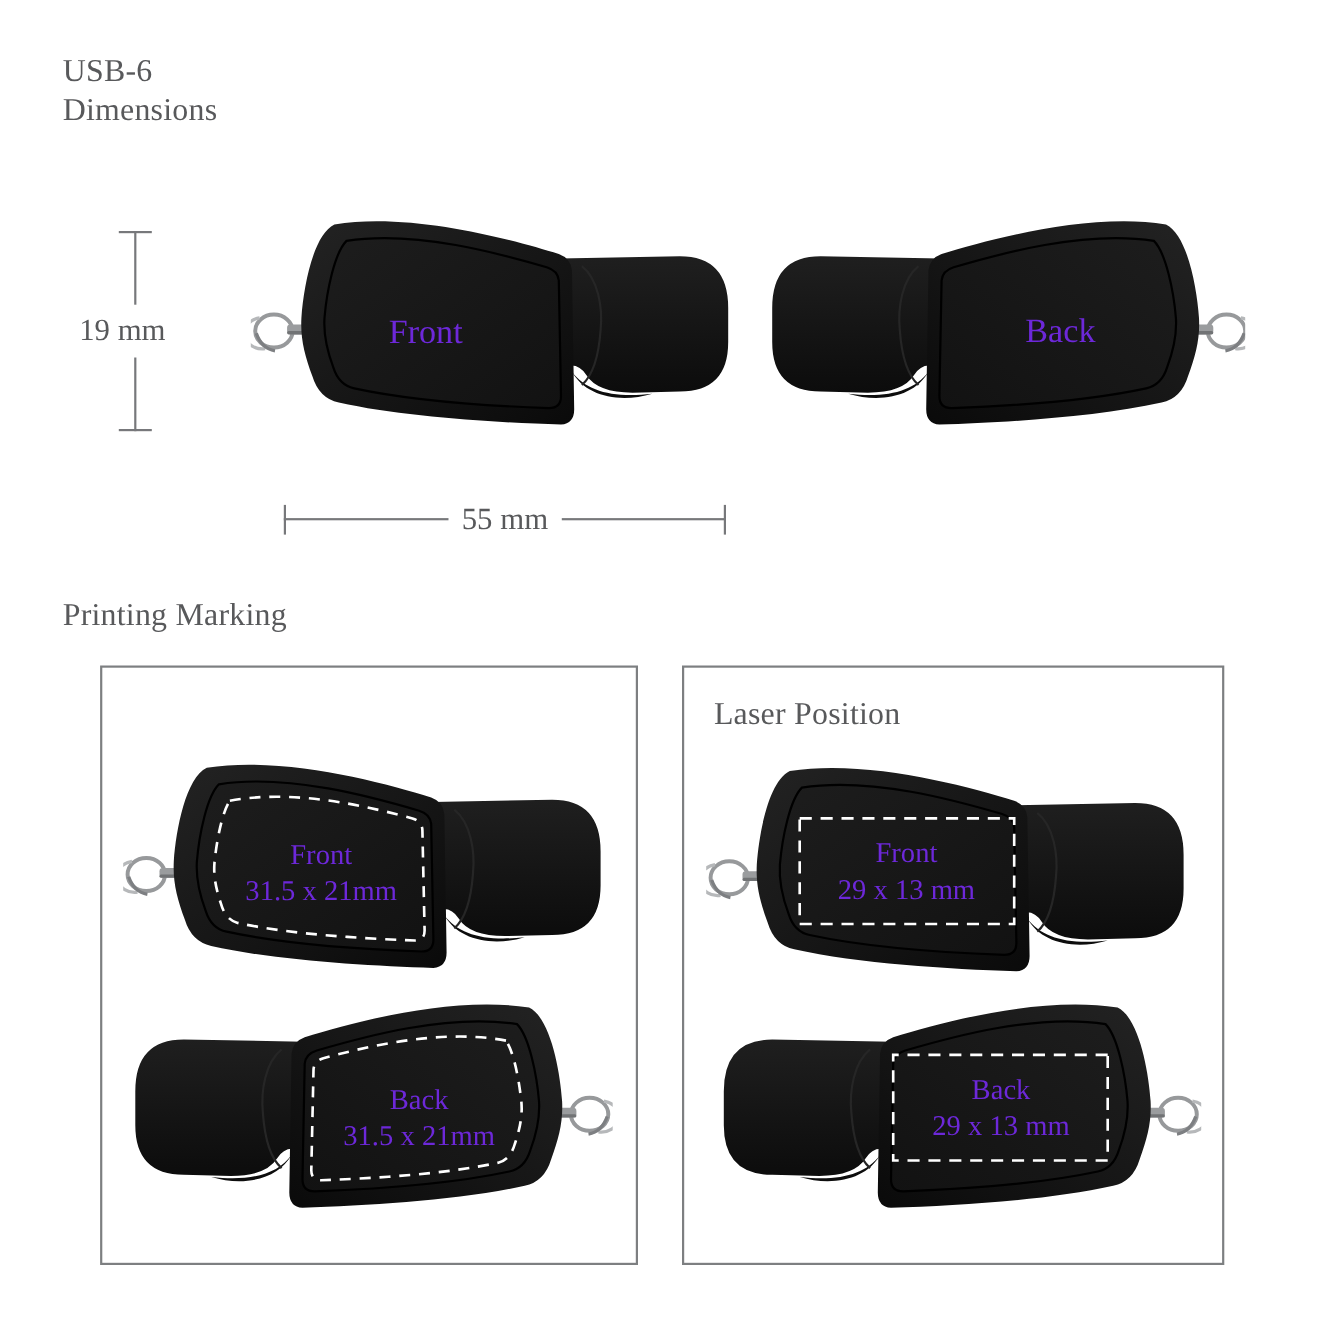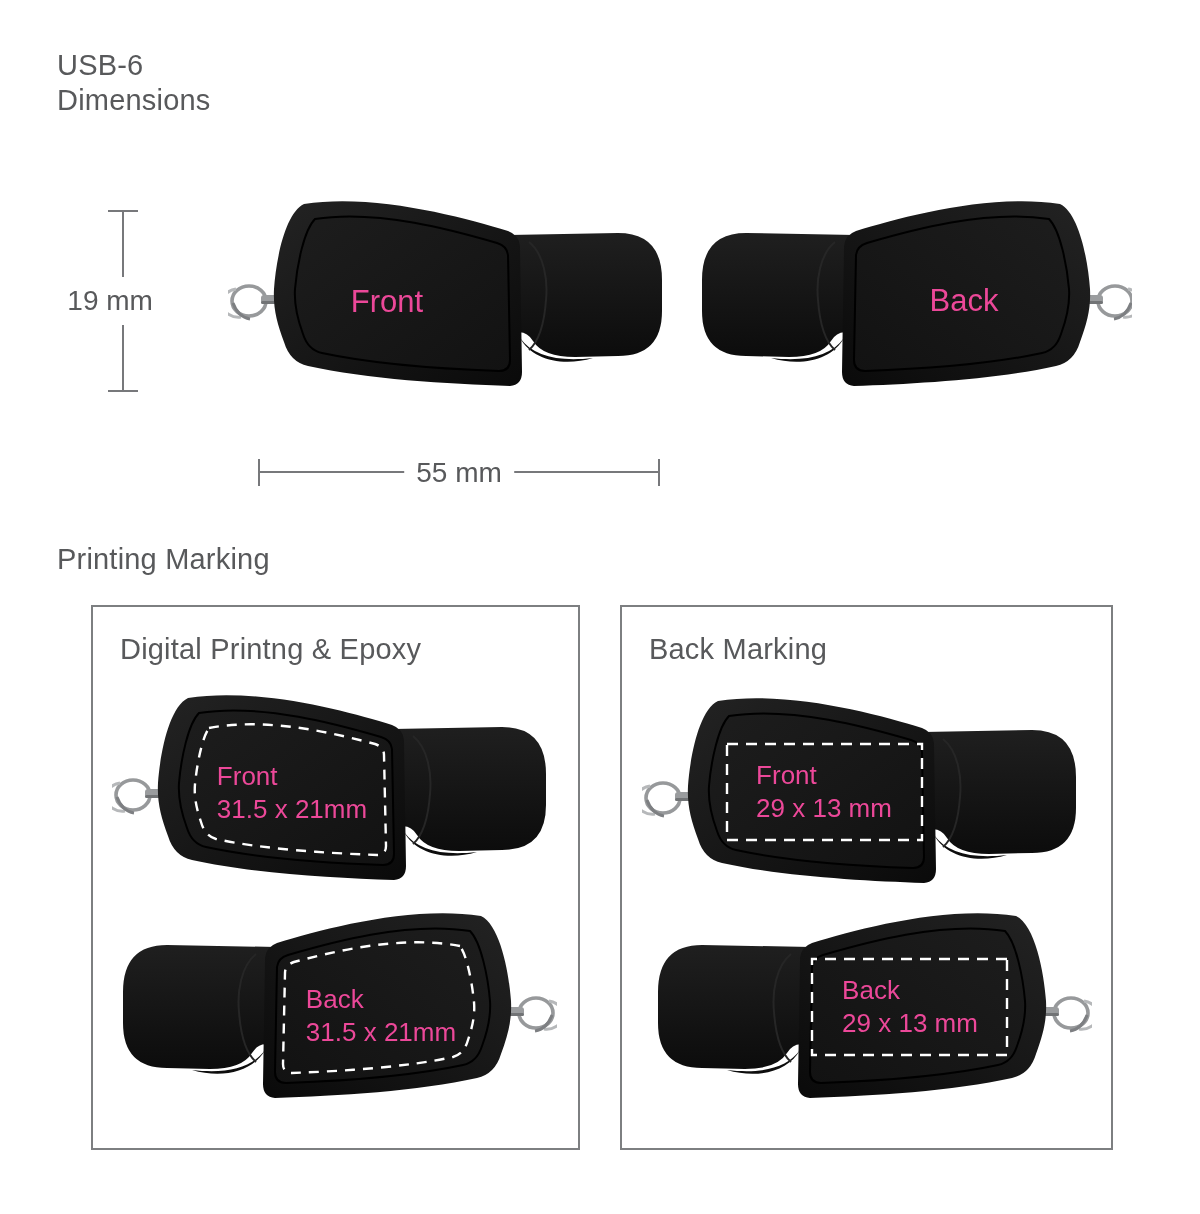--- a/index.html
+++ b/index.html
@@ -1,17 +1,17 @@
 <!DOCTYPE html>
 <html><head>
 <meta charset="utf-8">
 <style>
   html,body{margin:0;padding:0;background:#ffffff;}
   body{font-family:"Liberation Sans", sans-serif;}
-  .canvas{position:relative;width:1132px;height:1214px;background:#ffffff;overflow:hidden;}
+  .canvas{position:relative;width:1132px;height:1214px;background:#ffffff;overflow:hidden;font-family:Liberation Serif, serif;}
 
   
   .page-title{position:absolute;left:57px;top:48px;font-size:29px;line-height:35px;
               color:#58595b;font-weight:400;letter-spacing:0.2px;}
   .section-title{position:absolute;left:57px;top:543px;font-size:29px;color:#58595b;
                  font-weight:400;letter-spacing:0.2px;}
 
   
   .dim-v{position:absolute;left:108px;top:210px;width:30px;height:182px;}
   .dim-v .vline{position:absolute;left:14px;top:0;bottom:0;width:2px;background:#77787b;}
@@ -23,22 +23,22 @@
   .dim-h{position:absolute;left:258px;top:459px;width:402px;height:27px;}
   .dim-h .hline{position:absolute;left:0;right:0;top:12px;height:2px;background:#77787b;}
   .dim-h .cap{position:absolute;top:0;width:2px;height:27px;background:#77787b;}
   .dim-h .cap.left{left:0;} .dim-h .cap.right{right:0;}
   .dim-h .dim-label{position:absolute;left:50%;top:50%;transform:translate(-50%,-50%);
       background:#ffffff;color:#58595b;font-size:28px;white-space:nowrap;padding:0 12px;}
 
   
   .drive{position:absolute;width:440px;height:220px;}
   .drive svg{position:absolute;left:0;top:0;width:440px;height:220px;}
-  .drive-label{position:absolute;transform:translate(-50%,-50%);color:#ec4899;
-      white-space:nowrap;font-weight:400;}
+  .drive-label{position:absolute;transform:translate(-50%,-50%);color:#6d28d9;
+      text-align:center;white-space:nowrap;font-weight:400;}
   .drive-label.big{font-size:31px;}
   .drive-label.small{font-size:26px;line-height:33px;}
 
   
   .panel{position:absolute;top:605px;height:545px;border:2px solid #7d7f81;
          background:#ffffff;box-sizing:border-box;}
   .panel.left{left:91px;width:489px;}
   .panel.right{left:620px;width:493px;}
   .panel-title{position:absolute;left:27px;top:26px;font-size:29px;color:#58595b;
                font-weight:400;letter-spacing:0.2px;}
@@ -126,21 +126,20 @@
   <div class="dim-h">
     <div class="cap left"></div>
     <div class="hline"></div>
     <div class="cap right"></div>
     <span class="dim-label">55 mm</span>
   </div>
 
   <div class="section-title">Printing Marking</div>
 
   <div class="panel left">
-    <div class="panel-title">Digital Printng &amp; Epoxy</div>
 
     <div class="drive" style="left:19px;top:77px;">
       <svg viewBox="0 0 440 220">
         <use href="#usb-body"></use>
         <use href="#digital-dash-path"></use>
       </svg>
       <div class="drive-label small" style="left:180px;top:109px;">
         <div>Front</div>
         <div>31.5 x 21mm</div>
       </div>
@@ -154,21 +153,21 @@
         </g>
       </svg>
       <div class="drive-label small" style="left:264px;top:114px;">
         <div>Back</div>
         <div>31.5 x 21mm</div>
       </div>
     </div>
   </div>
 
   <div class="panel right">
-    <div class="panel-title">Back Marking</div>
+    <div class="panel-title">Laser Position</div>
 
     <div class="drive" style="left:20px;top:80px;">
       <svg viewBox="0 0 440 220">
         <use href="#usb-body"></use>
         <rect class="laser-dash" x="85" y="57" width="195" height="96"></rect>
       </svg>
       <div class="drive-label small" style="left:182px;top:105px;">
         <div>Front</div>
         <div>29 x 13 mm</div>
       </div>

